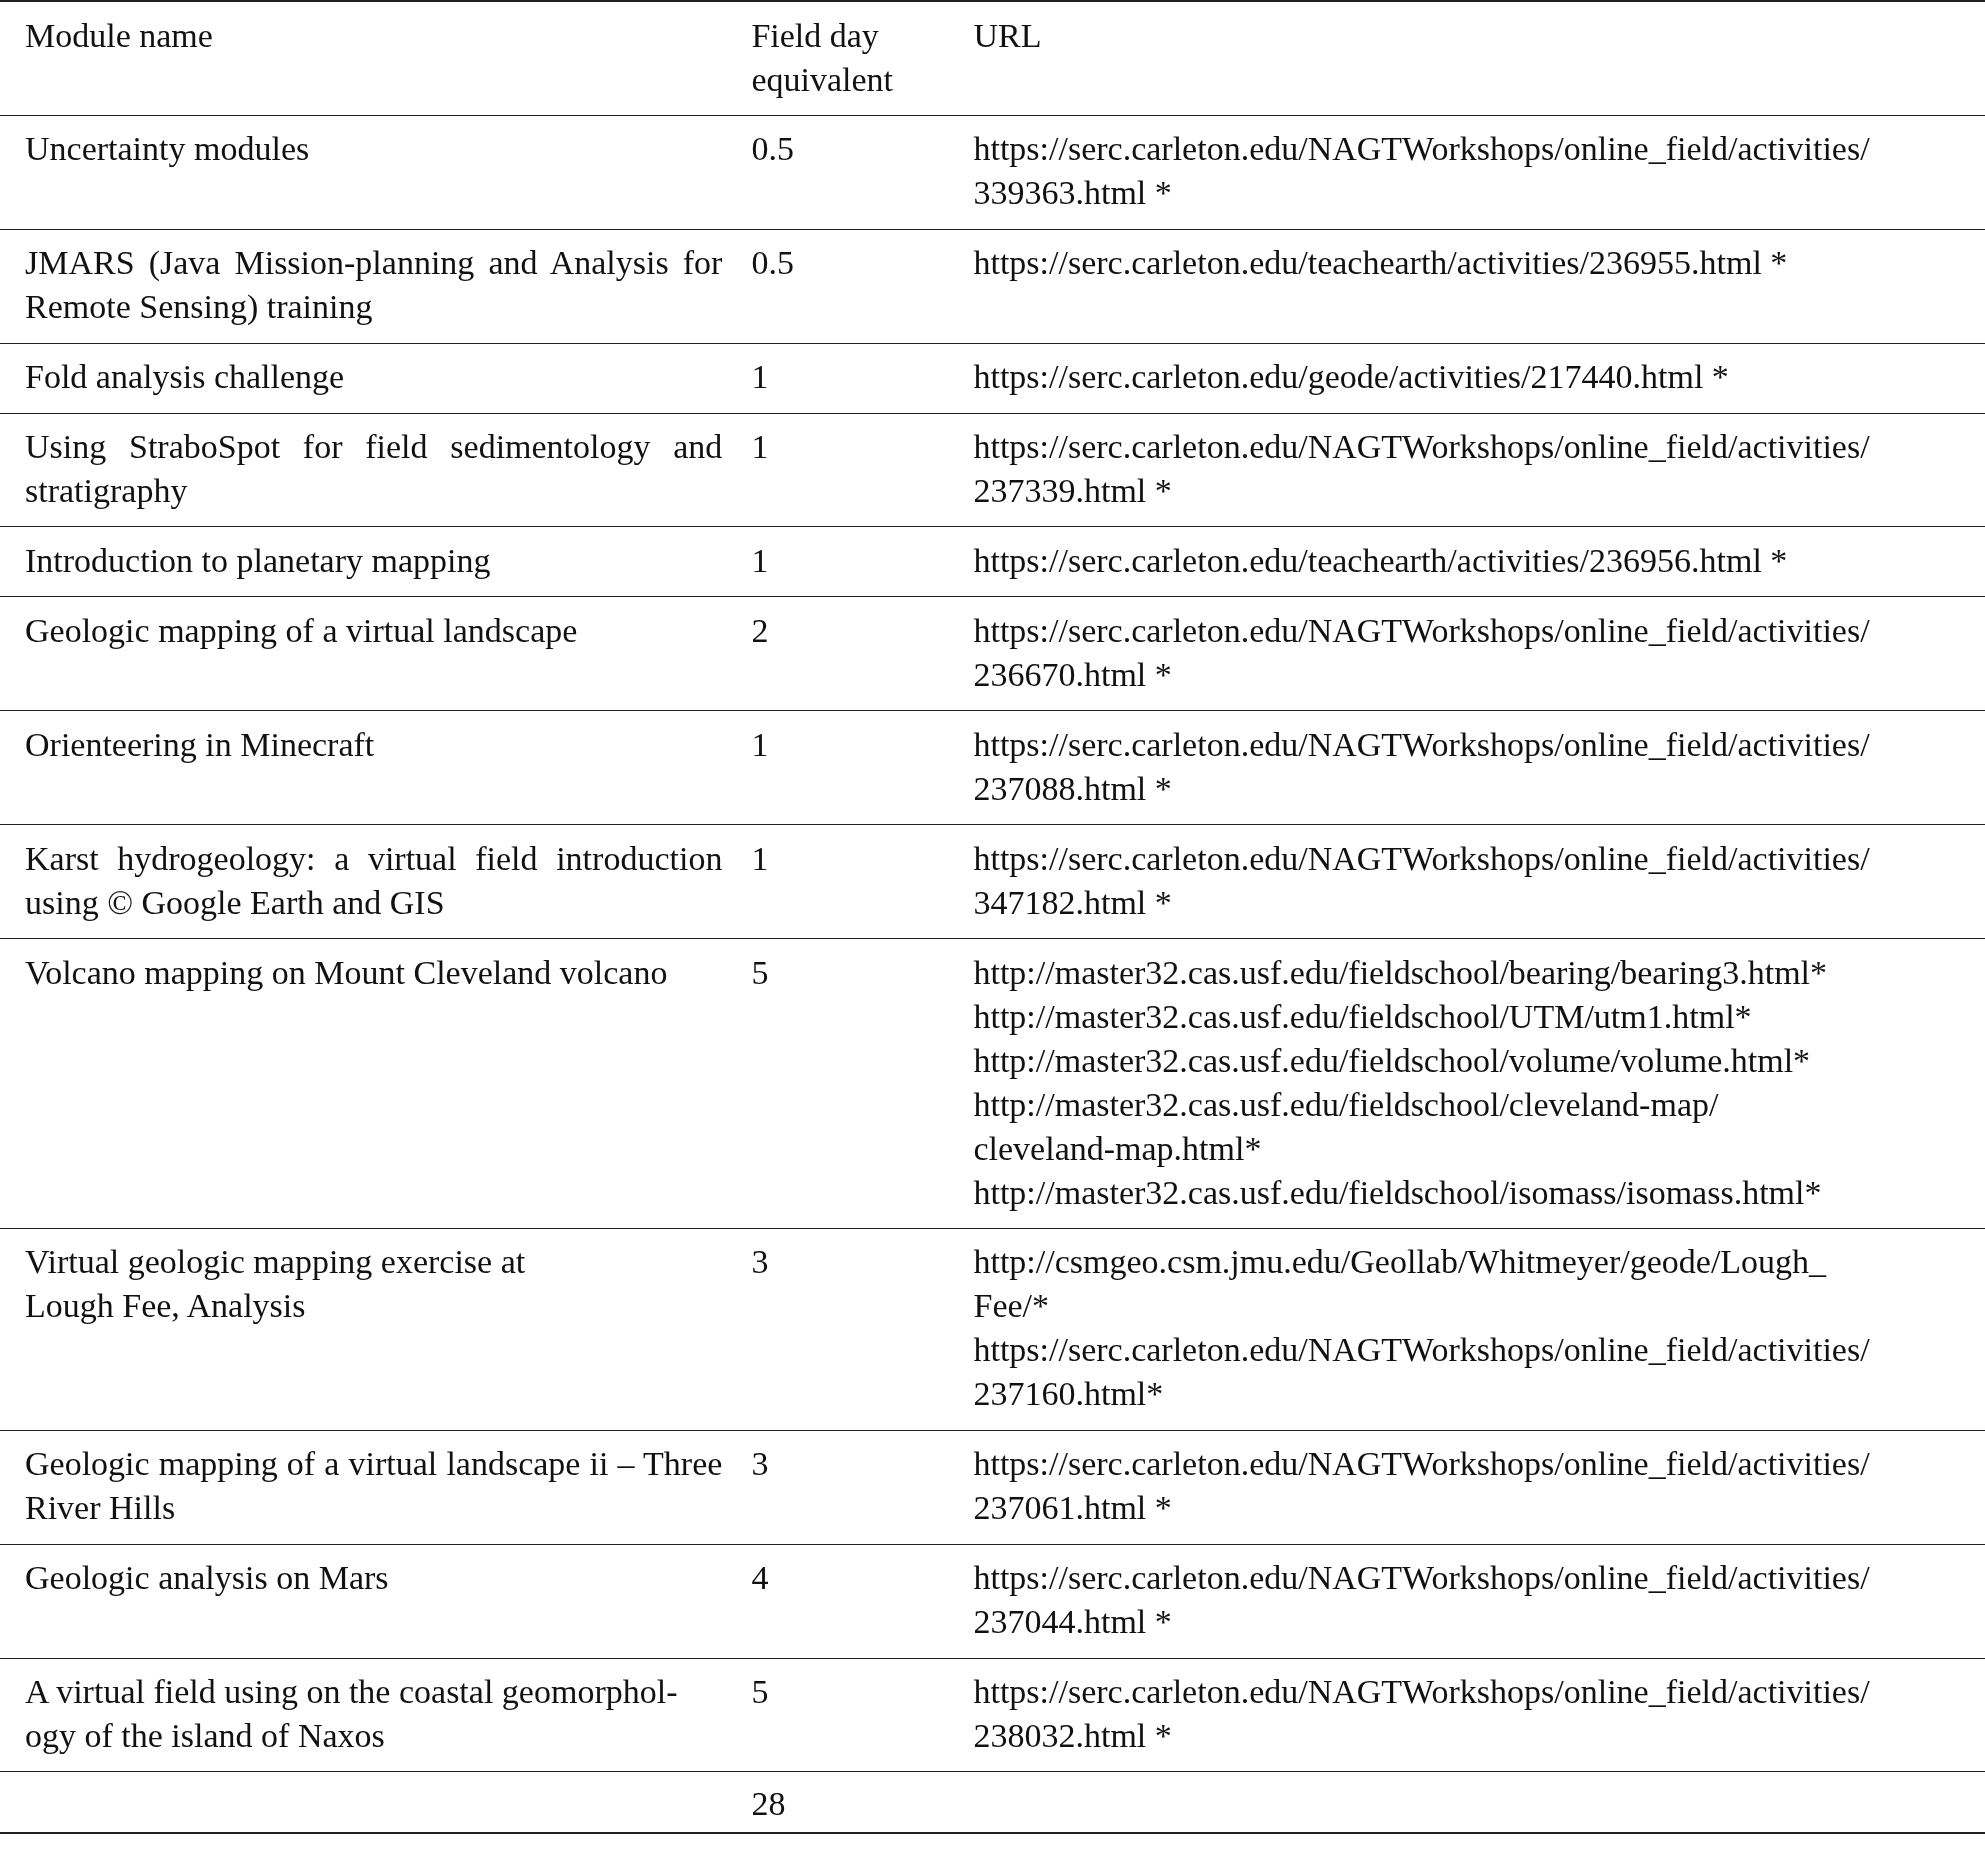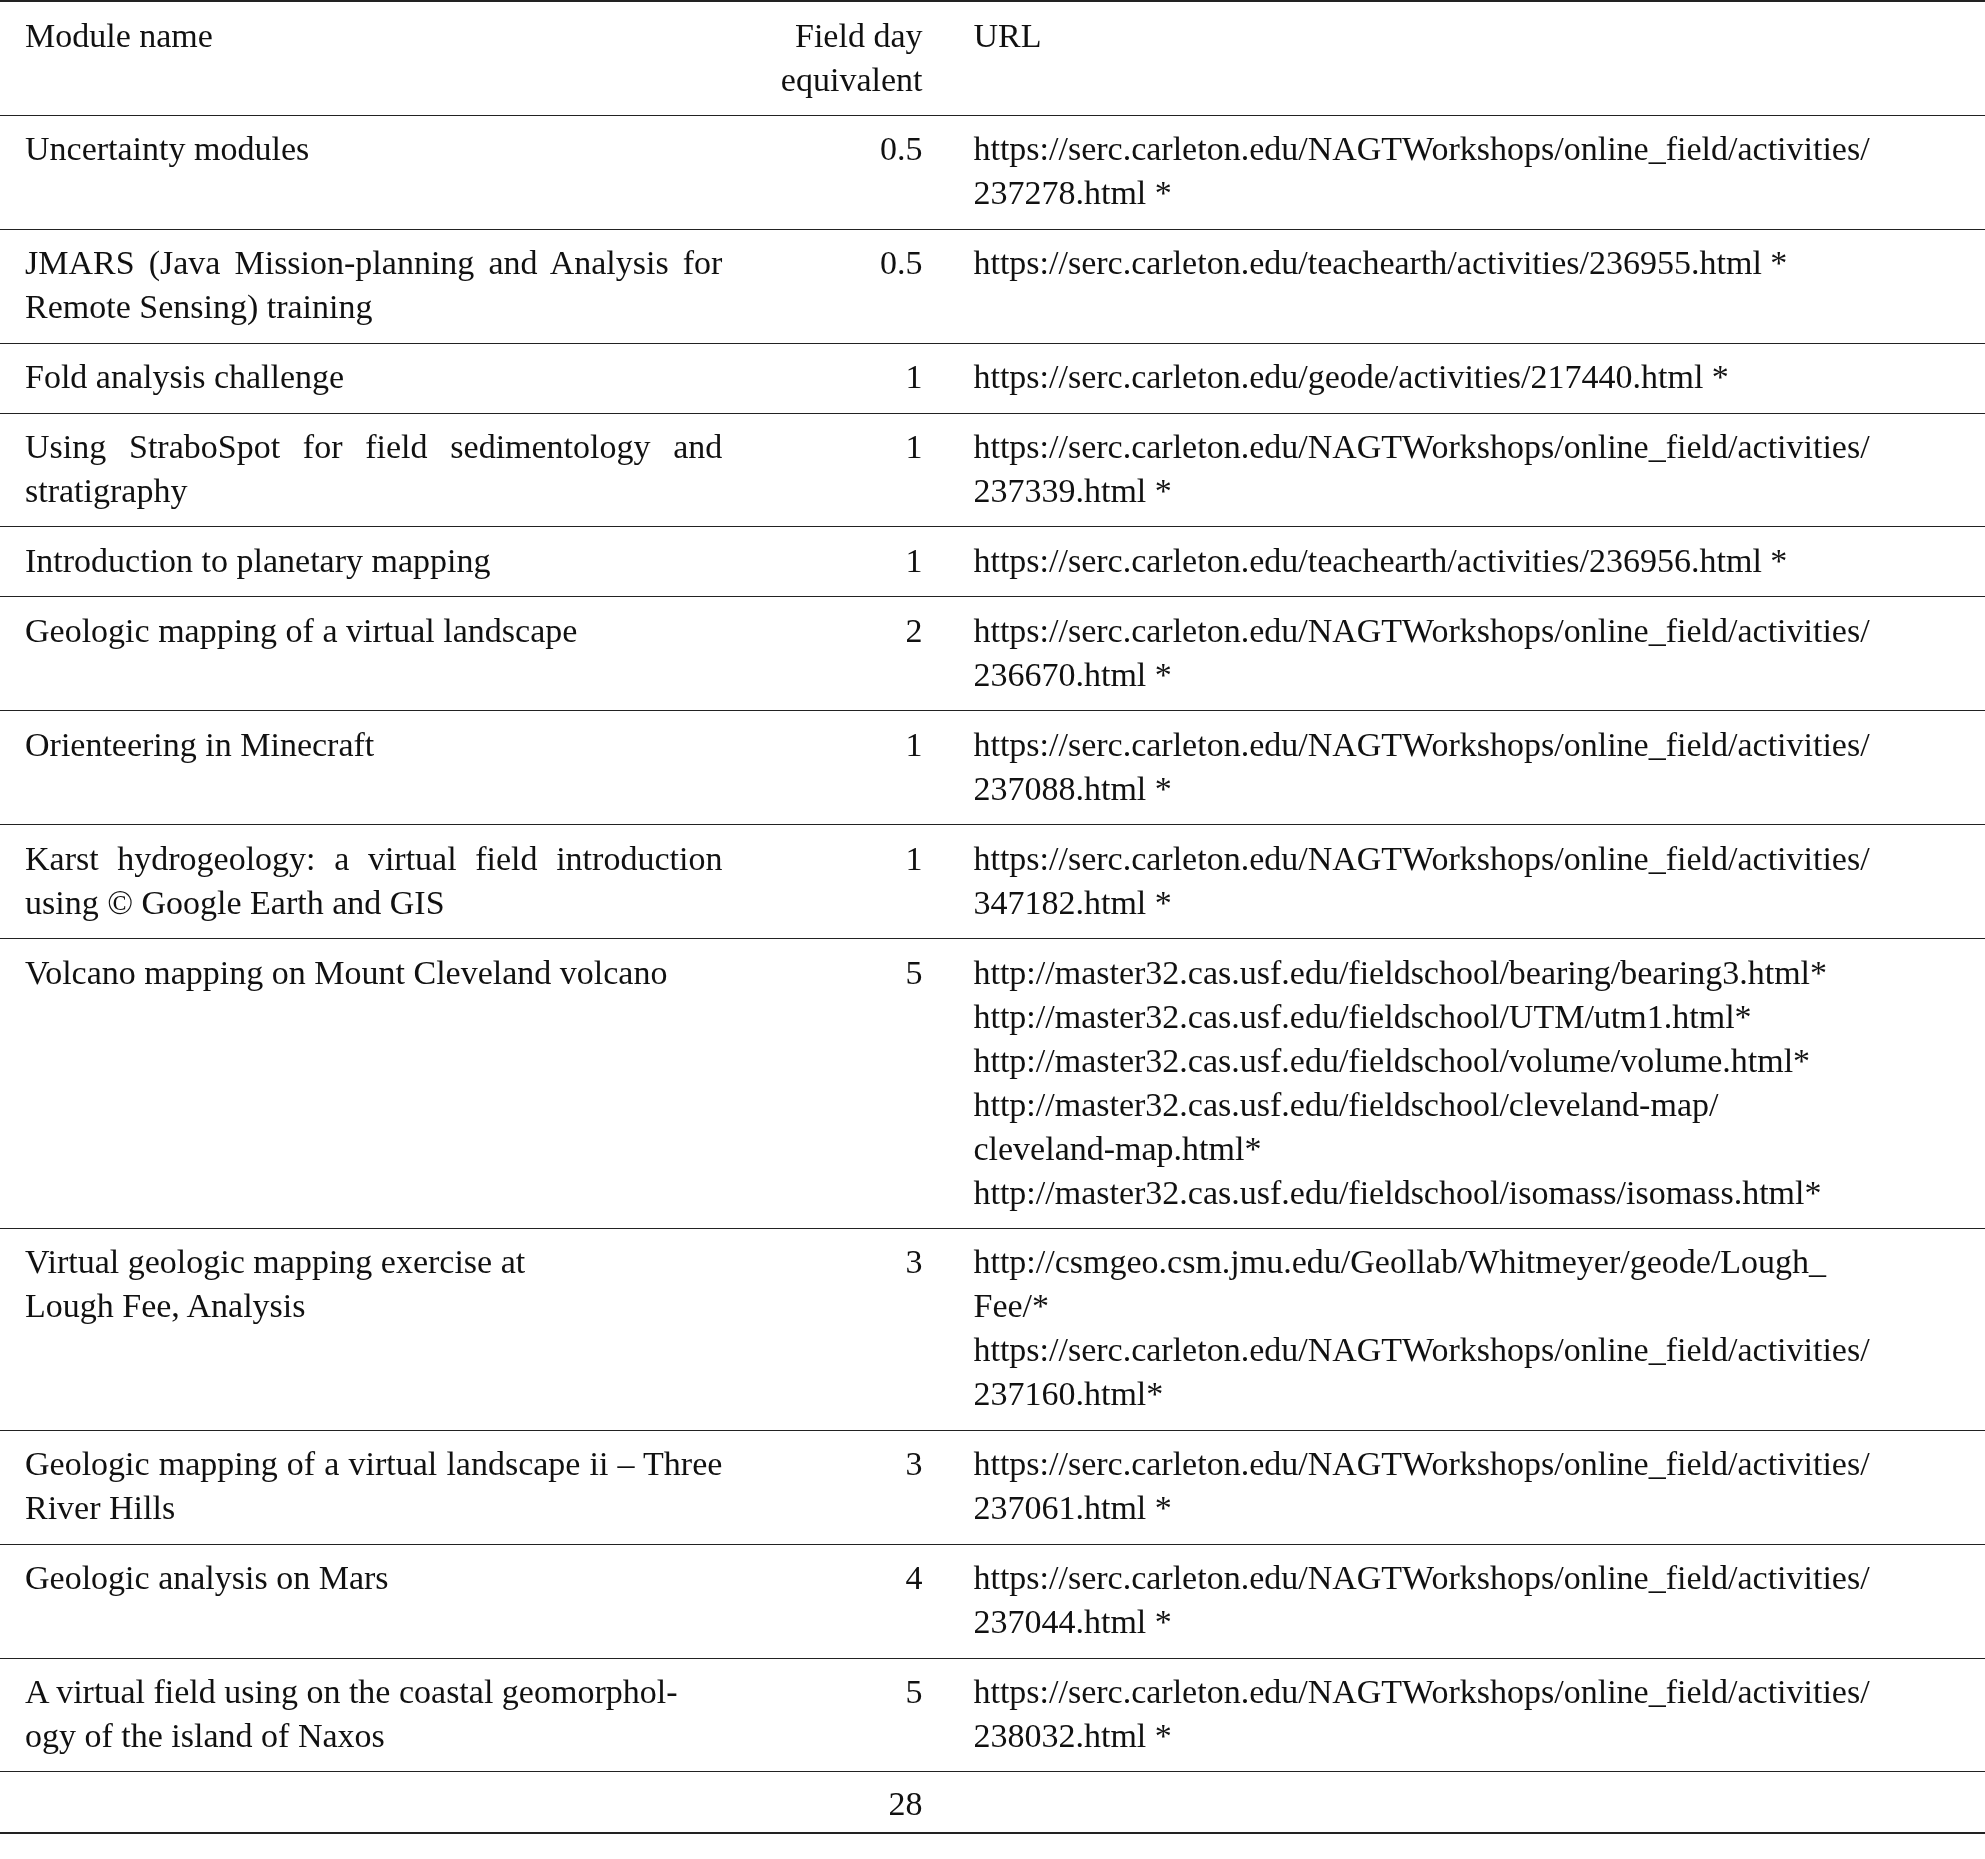--- a/index.html
+++ b/index.html
@@ -33,21 +33,21 @@
     tfoot tr { border-bottom: 2.9px solid #222; }
     th, td {
       vertical-align: top;
       font-weight: normal;
       padding: 11.5px 0 13.4px 0;
       text-align: left;
       margin-top: 33px;
     }
     th.name, td.name { padding-left: 25px; padding-right: 29px; }
     td.name.justify { text-align: justify; text-align-last: left; }
-    th.days, td.days { text-align: right; padding-right: 19px; }
+    th.days, td.days { text-align: left; padding-right: 19px; }
     th.url, td.url { padding-left: 32px; padding-right: 19px; }
     .url-line { display: block; white-space: nowrap; }
     tfoot td { padding-top: 9.6px; padding-bottom: 6px; }
   </style>
 </head>
 <body>
 
 <div class="table-wrap">
   <table>
     <colgroup>
@@ -64,21 +64,21 @@
         </th>
         <th class="url">URL</th>
       </tr>
     </thead>
     <tbody id="rows">
         <tr>
           <td class="name justify">Uncertainty modules</td>
           <td class="days">0.5</td>
           <td class="url">
             <span class="url-line">https://serc.carleton.edu/NAGTWorkshops/online_field/activities/</span>
-            <span class="url-line">237278.html *</span>
+            <span class="url-line">339363.html *</span>
           </td>
         </tr>
         <tr>
           <td class="name justify">JMARS (Java Mission-planning and Analysis for Remote Sensing) training</td>
           <td class="days">0.5</td>
           <td class="url">
             <span class="url-line">https://serc.carleton.edu/teachearth/activities/236955.html *</span>
           </td>
         </tr>
         <tr>

